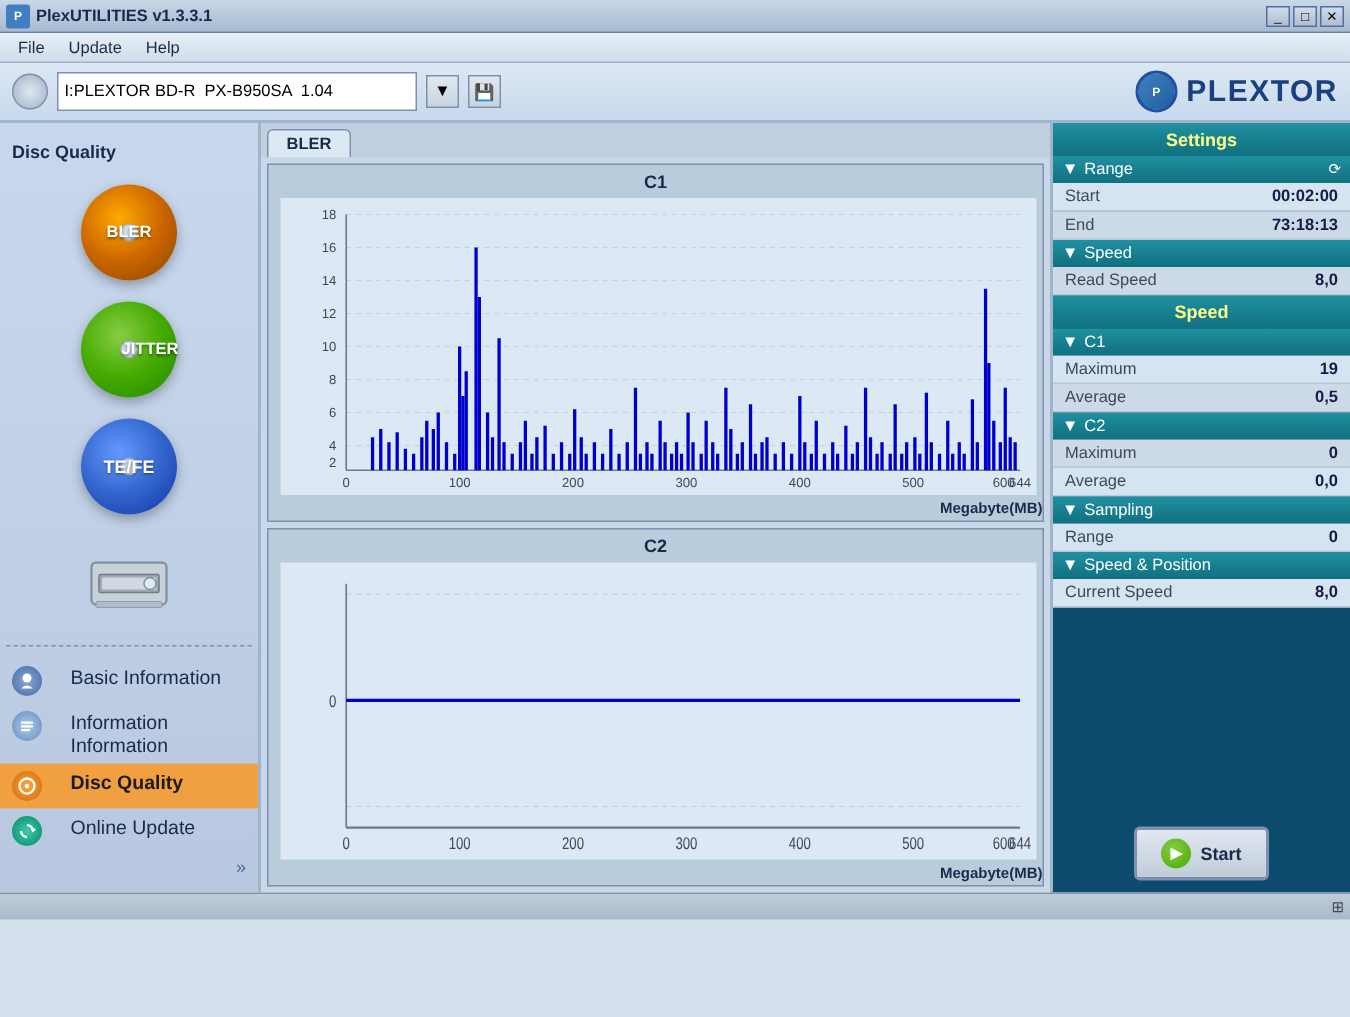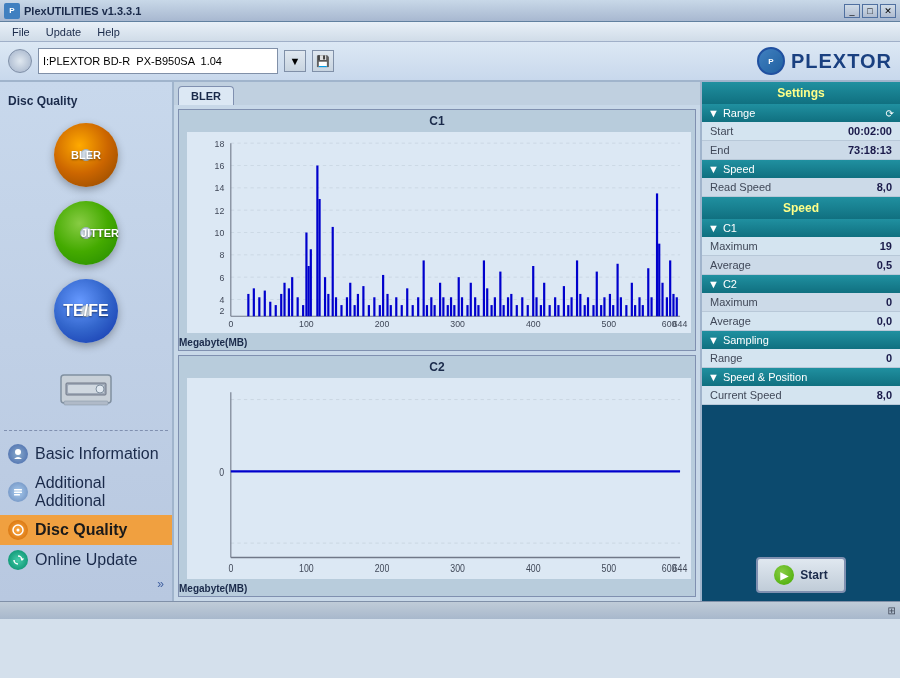--- a/index.html
+++ b/index.html
@@ -126,26 +126,26 @@
       height: 50px;
       display: flex;
       align-items: center;
       justify-content: center;
     }
 
     
     .nav-separator { border-top: 1px dashed #8090b0; margin: 2px 4px; }
     .nav-item {
       display: flex;
-      align-items: center;
-      gap: 7px;
+      align-items: flex-start;
+      gap: 19px;
       padding: 5px 8px;
       cursor: pointer;
       color: #1a2a4a;
-      font-size: 16px;
+      font-size: 13px;
     }
     .nav-item.active { background: #f0a040; color: #1a1a1a; font-weight: bold; }
     .nav-icon { width: 20px; height: 20px; border-radius: 50%; display: flex; align-items: center; justify-content: center; flex-shrink: 0; }
     #sidebar-expand { display: flex; justify-content: flex-end; padding: 2px 8px; }
     .expand-btn { cursor: pointer; font-size: 12px; color: #4060a0; }
 
     
     #main-panel {
       flex: 1;
       background: #c0d0e0;
@@ -202,21 +202,21 @@
 
     .chart-body {
       flex: 1;
       background: #dce8f4;
       margin: 0 4px 4px 8px;
       position: relative;
       overflow: hidden;
     }
 
     .chart-axis-label {
-      text-align: left;
+      text-align: right;
       font-size: 10px;
       font-weight: bold;
       color: #1a2a4a;
       padding-bottom: 2px;
     }
 
     
     #settings-panel {
       width: 200px;
       background: #0c4a6e;
@@ -361,21 +361,21 @@
     <div class="disc-icon-btn">
       <div class="disc-circle disc-jitter">
         <div class="disc-hole"></div>
         <span style="z-index:1; font-size:11px;margin-left:28px;">JITTER</span>
       </div>
     </div>
 
     <div class="disc-icon-btn">
       <div class="disc-circle disc-tefe">
         <div class="disc-hole"></div>
-        <span style="z-index:1; font-size:16px;">TE/FE</span>
+        <span style="z-index:1; font-size:12px;">TE/FE</span>
       </div>
     </div>
 
     <div class="disc-icon-btn">
       <div class="drive-icon-img">
         <svg width="60" height="44" viewBox="0 0 60 44">
           <rect x="5" y="8" width="50" height="28" rx="3" fill="#c8d0d8" stroke="#8090a0" stroke-width="1.5"></rect>
           <rect x="10" y="16" width="40" height="12" rx="1" fill="#a0aab8" stroke="#707888" stroke-width="1"></rect>
           <rect x="12" y="18" width="36" height="8" rx="1" fill="#d0d8e0"></rect>
           <ellipse cx="44" cy="22" rx="4" ry="4" fill="#e0e8f0" stroke="#8090a0" stroke-width="1"></ellipse>
@@ -398,21 +398,21 @@
     </div>
 
     <div class="nav-item">
       <div class="nav-icon" style="background: radial-gradient(circle, #aaccee, #6688bb);">
         <svg width="12" height="12" viewBox="0 0 12 12">
             <rect x="2" y="3" width="8" height="1.5" fill="white" rx="0.5"></rect>
             <rect x="2" y="5.5" width="8" height="1.5" fill="white" rx="0.5"></rect>
             <rect x="2" y="8" width="6" height="1.5" fill="white" rx="0.5"></rect>
           </svg>
       </div>
-      <span>Additional Additional</span>
+      <span>Information Information</span>
     </div>
 
 
     <div class="nav-item active">
       <div class="nav-icon" style="background: radial-gradient(circle, #ffaa44, #cc6600);">
         <svg width="12" height="12" viewBox="0 0 12 12">
             <circle cx="6" cy="6" r="5" fill="none" stroke="white" stroke-width="1.5"></circle>
             <circle cx="6" cy="6" r="1.5" fill="white"></circle>
           </svg>
       </div>

